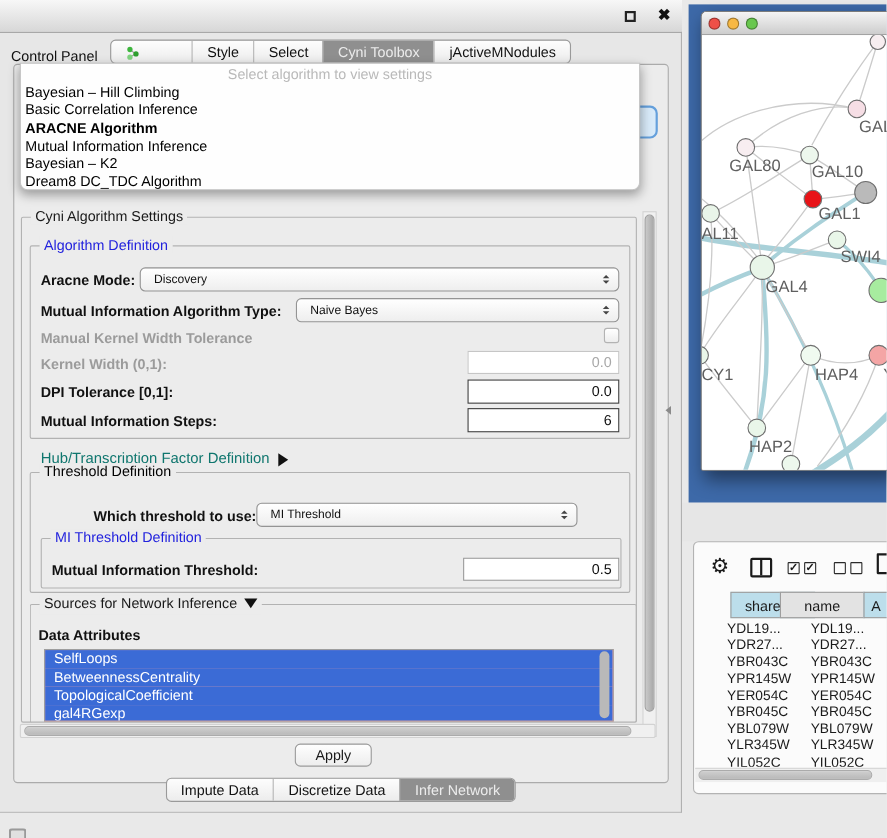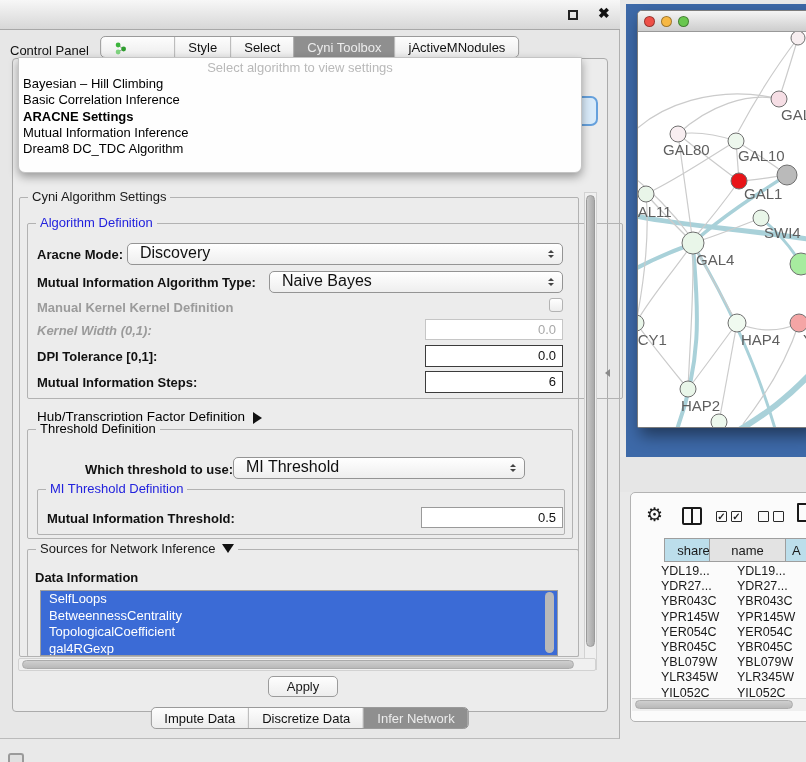--- a/index.html
+++ b/index.html
@@ -31,22 +31,22 @@
   
   .gbox { position:absolute; border:1px solid #b2b2b2; border-radius:2px; }
   .gbox > .legend { position:absolute; top:-9px; left:8px; background:#ececec; padding:0 4px;
     font-size:13px; white-space:nowrap; }
   .legend.black { color:#1a1a1a; } .legend.blue { color:#2222dd; } .legend.green { color:#000000; }
 
   .cp-label { position:absolute; font-weight:bold; font-size:13px; color:#111; white-space:nowrap; }
   .cp-label.disabled { color:#9b9b9b; }
 
   .combo { position:absolute; border:1px solid #949494; border-radius:5px;
-    background:linear-gradient(#ffffff,#eeeeee); font-size:16px; color:#111;
-    display:flex; align-items:flex-start; padding-left:12px; }
+    background:linear-gradient(#ffffff,#eeeeee); font-size:11px; color:#111;
+    display:flex; align-items:center; padding-left:12px; }
   .combo .arrows { position:absolute; right:8px; top:50%; transform:translateY(-50%); }
   .combo .arrows:before { content:""; display:block; border:3.5px solid transparent;
     border-bottom-color:#444; margin-bottom:2px; }
   .combo .arrows:after { content:""; display:block; border:3.5px solid transparent; border-top-color:#444; }
 
   .tfield { position:absolute; background:#fff; font-size:13px; text-align:right;
     padding:2px 6px 0 6px; color:#111; }
   .tfield.hard { border:1.5px solid #3c3c3c; }
   .tfield.soft { border:1px solid #9a9a9a;text-align:right; }
   .tfield.off  { border:1px solid #c6c6c6; color:#a8a8a8; }
@@ -162,64 +162,64 @@
         <span>jActiveMNodules</span>
       </div>
     </div>
 
   <div class="abs" id="cp-outer">
 
     <div class="gbox" style="left:6px; top:138px; width:560px; height:460px;">
       <span class="legend black">Cyni Algorithm Settings</span>
     </div>
 
-    <div class="gbox" style="left:14px; top:164px; width:596px; height:176px;">
+    <div class="gbox" style="left:14px; top:164px; width:546px; height:176px;">
       <span class="legend blue">Algorithm Definition</span>
     </div>
     <div class="cp-label" style="left:24px; top:188px;">Aracne Mode:</div>
     <div class="combo" style="left:114px; top:184px; width:436px; height:22px;">
       <span>Discovery</span>
       <span class="arrows"></span>
     </div>
     <div class="cp-label" style="left:24px; top:216px;">Mutual Information Algorithm Type:</div>
     <div class="combo" style="left:256px; top:212px; width:294px; height:22px;">
       <span>Naive Bayes</span>
       <span class="arrows"></span>
     </div>
-    <div class="cp-label disabled" style="left:24px; top:241px;">Manual Kernel Kernel Definition</div>
+    <div class="cp-label disabled" style="left:24px; top:241px;">Manual Kernel Width Tolerance</div>
     <div class="checkbox" style="left:536px; top:239px;"></div>
-    <div class="cp-label disabled" style="left:24px; top:264px;font-style:italic;">Kernel Width (0,1):</div>
+    <div class="cp-label disabled" style="left:24px; top:264px;">Kernel Width (0,1):</div>
     <div class="tfield off" style="left:412px; top:260px; width:138px; height:21px;">0.0</div>
     <div class="cp-label" style="left:24px; top:290px;">DPI Tolerance [0,1]:</div>
     <div class="tfield hard" style="left:412px; top:286px; width:138px; height:22px;">0.0</div>
     <div class="cp-label" style="left:24px; top:316px;">Mutual Information Steps:</div>
     <div class="tfield hard" style="left:412px; top:312px; width:138px; height:22px;">6</div>
 
-    <div class="abs" style="left:24px; top:350px; font-size:13.5px; color:#000000;">
+    <div class="abs" style="left:24px; top:350px; font-size:13.5px; color:#0f766e;">
       <span>Hub/Transcription Factor Definition</span><span class="tri-right"></span>
     </div>
 
     <div class="gbox" style="left:14px; top:370px; width:546px; height:110px;">
       <span class="legend green">Threshold Definition</span>
     </div>
     <div class="cp-label" style="left:72px; top:403px;">Which threshold to use:</div>
     <div class="combo" style="left:220px; top:398px; width:292px; height:22px;">
       <span>MI Threshold</span>
       <span class="arrows"></span>
     </div>
     <div class="gbox" style="left:24px; top:430px; width:528px; height:46px;text-align:center;">
       <span class="legend blue">MI Threshold Definition</span>
     </div>
     <div class="cp-label" style="left:34px; top:452px;">Mutual Information Threshold:</div>
     <div class="tfield soft" style="left:408px; top:448px; width:142px; height:21px;">0.5</div>
 
     <div class="gbox" style="left:14px; top:490px; width:552px; height:108px; border-bottom:none;">
       <span class="legend black"><span>Sources for Network Inference</span><span class="tri-down"></span></span>
     </div>
-    <div class="cp-label" style="left:22px; top:511px;">Data Information</div>
+    <div class="cp-label" style="left:22px; top:511px;">Data Attributes</div>
   </div>
 
   <div class="abs" id="attr-list">
       <div class="attr-item sel">SelfLoops</div>
       <div class="attr-item sel">BetweennessCentrality</div>
       <div class="attr-item sel">TopologicalCoefficient</div>
       <div class="attr-item sel">gal4RGexp</div>
     </div>
   <div class="abs" id="attr-vscroll"></div>
 
@@ -236,22 +236,23 @@
       <div class="seg selected">Infer Network</div>
     </div>
 </div>
 
 <div class="abs" id="combo-fragment"></div>
 <div class="abs" id="algo-popup">
   <div id="algo-placeholder">Select algorithm to view settings</div>
   <div id="algo-items">
       <div class="algo-item">Bayesian – Hill Climbing</div>
       <div class="algo-item">Basic Correlation Inference</div>
-      <div class="algo-item current">ARACNE Settings</div>
+      <div class="algo-item current">ARACNE Algorithm</div>
       <div class="algo-item">Mutual Information Inference</div>
+      <div class="algo-item">Bayesian – K2</div>
       <div class="algo-item">Dream8 DC_TDC Algorithm</div>
     </div>
 </div>
 
 <div class="abs" id="splitter-nub"></div>
 <div class="abs" id="dock-mini"></div>
 
 <div class="abs" id="desk-blue"></div>
 
 <div class="abs" id="net-window">

